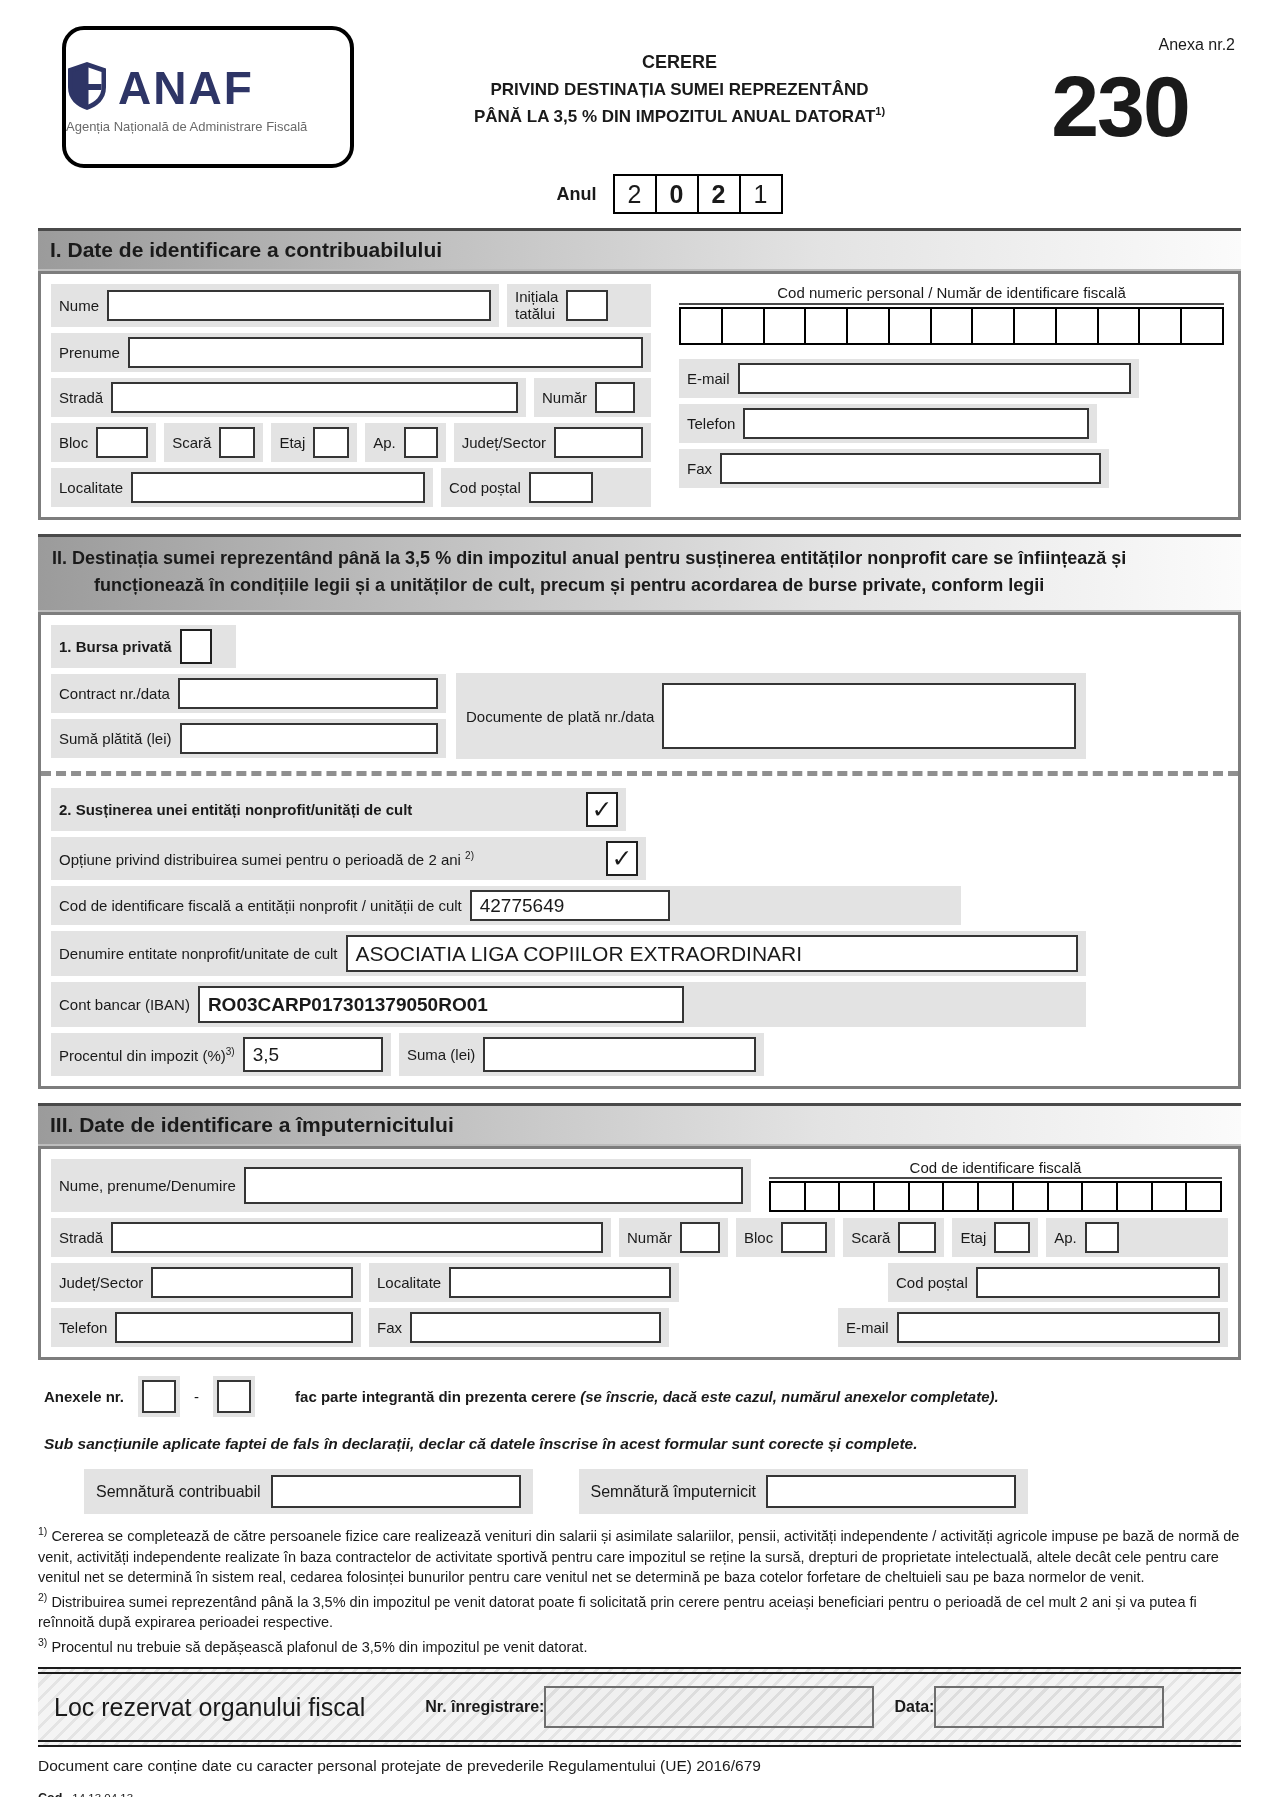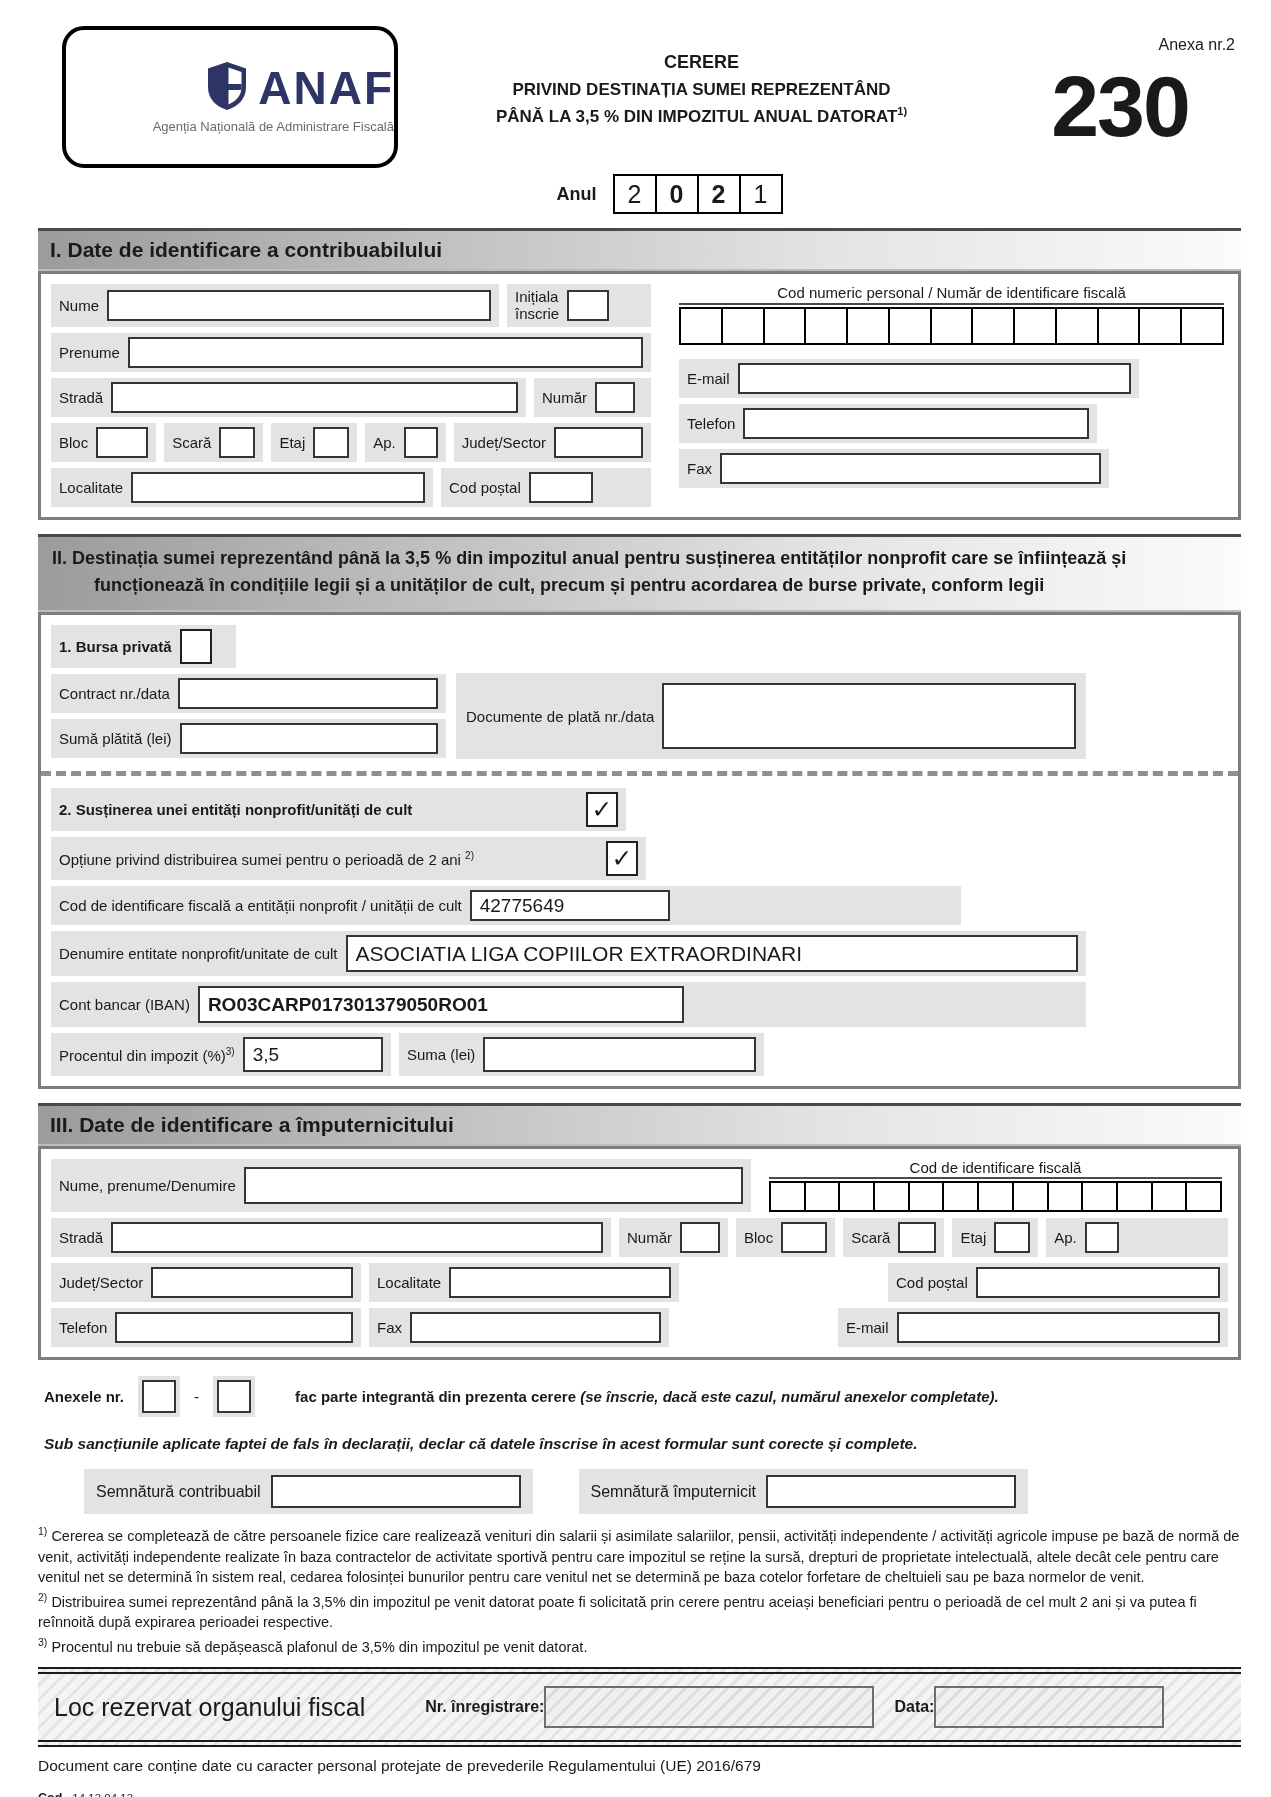--- a/index.html
+++ b/index.html
@@ -1,22 +1,22 @@
 <!DOCTYPE html>
 <html><head>
 <meta charset="utf-8">
 <style>
   html,body{margin:0;padding:0;background:#fff;}
   body{font-family:"Liberation Sans","DejaVu Sans",sans-serif;color:#1a1a1a;}
   .page{width:1271px;min-height:1797px;box-sizing:border-box;padding:26px 30px 18px 38px;background:#fff;}
 
   
   .top{display:flex;align-items:flex-start;}
-  .logo-box{width:336px;height:142px;border:4px solid #000;border-radius:22px;box-sizing:border-box;
-            display:flex;flex-direction:column;align-items:flex-end;justify-content:center;margin-left:24px;flex:0 0 auto;}
+  .logo-box{width:292px;height:142px;border:4px solid #000;border-radius:22px;box-sizing:border-box;
+            display:flex;flex-direction:column;align-items:flex-start;justify-content:center;margin-left:24px;flex:0 0 auto;}
   .logo-row{display:flex;align-items:center;gap:10px;}
   .logo-text{font-size:46px;font-weight:bold;color:#2e3566;letter-spacing:2px;line-height:1;}
   .logo-sub{font-size:13px;color:#6a6a6a;margin-top:4px;}
   .titles{flex:1;text-align:center;margin-top:26px;}
   .titles .t1{font-size:18px;font-weight:bold;margin-bottom:4px;}
   .titles .t2,.titles .t3{font-size:17px;font-weight:bold;line-height:1.55;}
   .titles sup{font-size:11px;}
   .right-head{width:230px;flex:0 0 auto;text-align:right;padding-right:6px;}
   .anexa{font-size:16px;margin-top:10px;}
   .form-no{font-size:86px;font-weight:800;letter-spacing:-2px;line-height:.95;margin-top:12px;text-align:center;}
@@ -148,21 +148,21 @@
   <div class="sec-box">
     <div class="s1-grid">
       <div class="s1-left">
         <div class="row">
           <div class="fb" style="flex:0 0 448px;">
             <span class="lbl">Nume</span>
             <div class="in" style="flex:1;"></div>
           </div>
           <div class="fb" style="flex:1;">
             <span class="lbl" style="white-space:normal;line-height:1.15;">
-              <span>Inițiala</span><br><span>înscrie</span>
+              <span>Inițiala</span><br><span>tatălui</span>
             </span>
             <div class="in" style="width:42px;"></div>
           </div>
         </div>
         <div class="row">
           <div class="fb" style="flex:1;">
             <span class="lbl">Prenume</span>
             <div class="in" style="flex:1;"></div>
           </div>
         </div>

